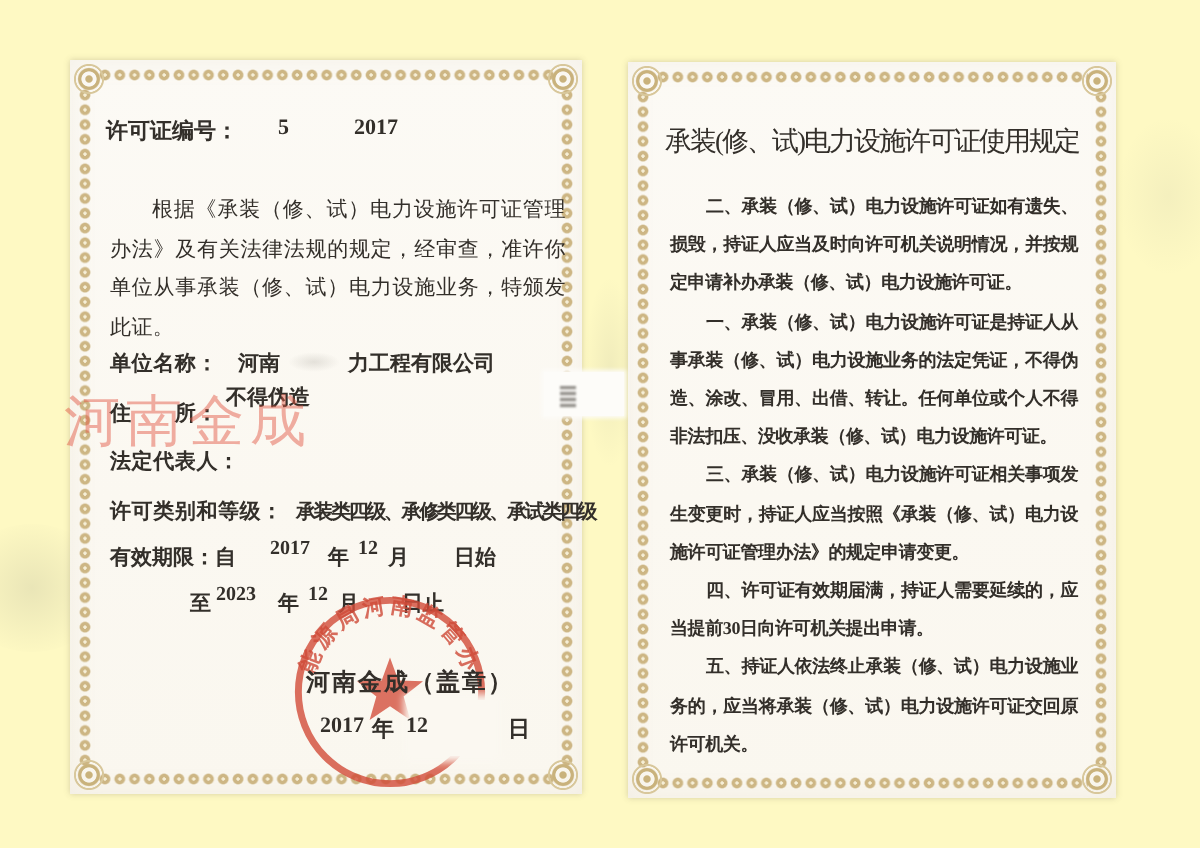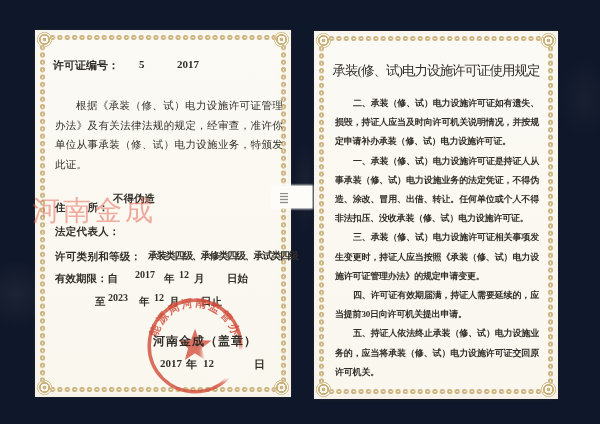--- a/index.html
+++ b/index.html
@@ -1,18 +1,18 @@
 <!DOCTYPE html>
 <html><head>
 <meta charset="utf-8">
 <style>
   html,body{margin:0;padding:0;background:#ffffff;}
   .scene{
     position:relative;width:600px;height:424px;overflow:hidden;
-    background:#0f172a;
+    background:#fef9c3;
     font-family:"Liberation Serif","DejaVu Serif",serif;
     color:#332f2a;
   }
   
   .page{
     position:absolute;
     background:linear-gradient(180deg,#fcfaf5 0%,#fbf8f1 60%,#faf7ef 100%);
     box-shadow:0 0 3px rgba(90,85,70,.25), inset 0 0 14px rgba(190,175,140,.12);
   }
   .page-left{left:35px;top:30px;width:256px;height:367px;}
@@ -104,20 +104,26 @@
     <div class="corner c-br"></div>
 
     <div class="row lic-row">
       <span class="pos" style="left:0">许可证编号：</span>
       <span class="pos" style="left:86px">5</span>
       <span class="pos" style="left:124px">2017</span>
     </div>
 
     <div class="intro">根据《承装（修、试）电力设施许可证管理办法》及有关法律法规的规定，经审查，准许你单位从事承装（修、试）电力设施业务，特颁发此证。</div>
 
+    <div class="row unit-row">
+      <span class="lbl">单位名称：</span>
+      <span class="val" style="margin-left:6px">河南</span>
+      <span class="smudge-gap"></span>
+      <span class="val">力工程有限公司</span>
+    </div>
 
     <div class="row addr-row">
       <span class="lbl">住　　所：</span>
       <span class="val">不得伪造</span>
     </div>
 
     <div class="row rep-row">
       <span class="lbl">法定代表人：</span>
     </div>
 

